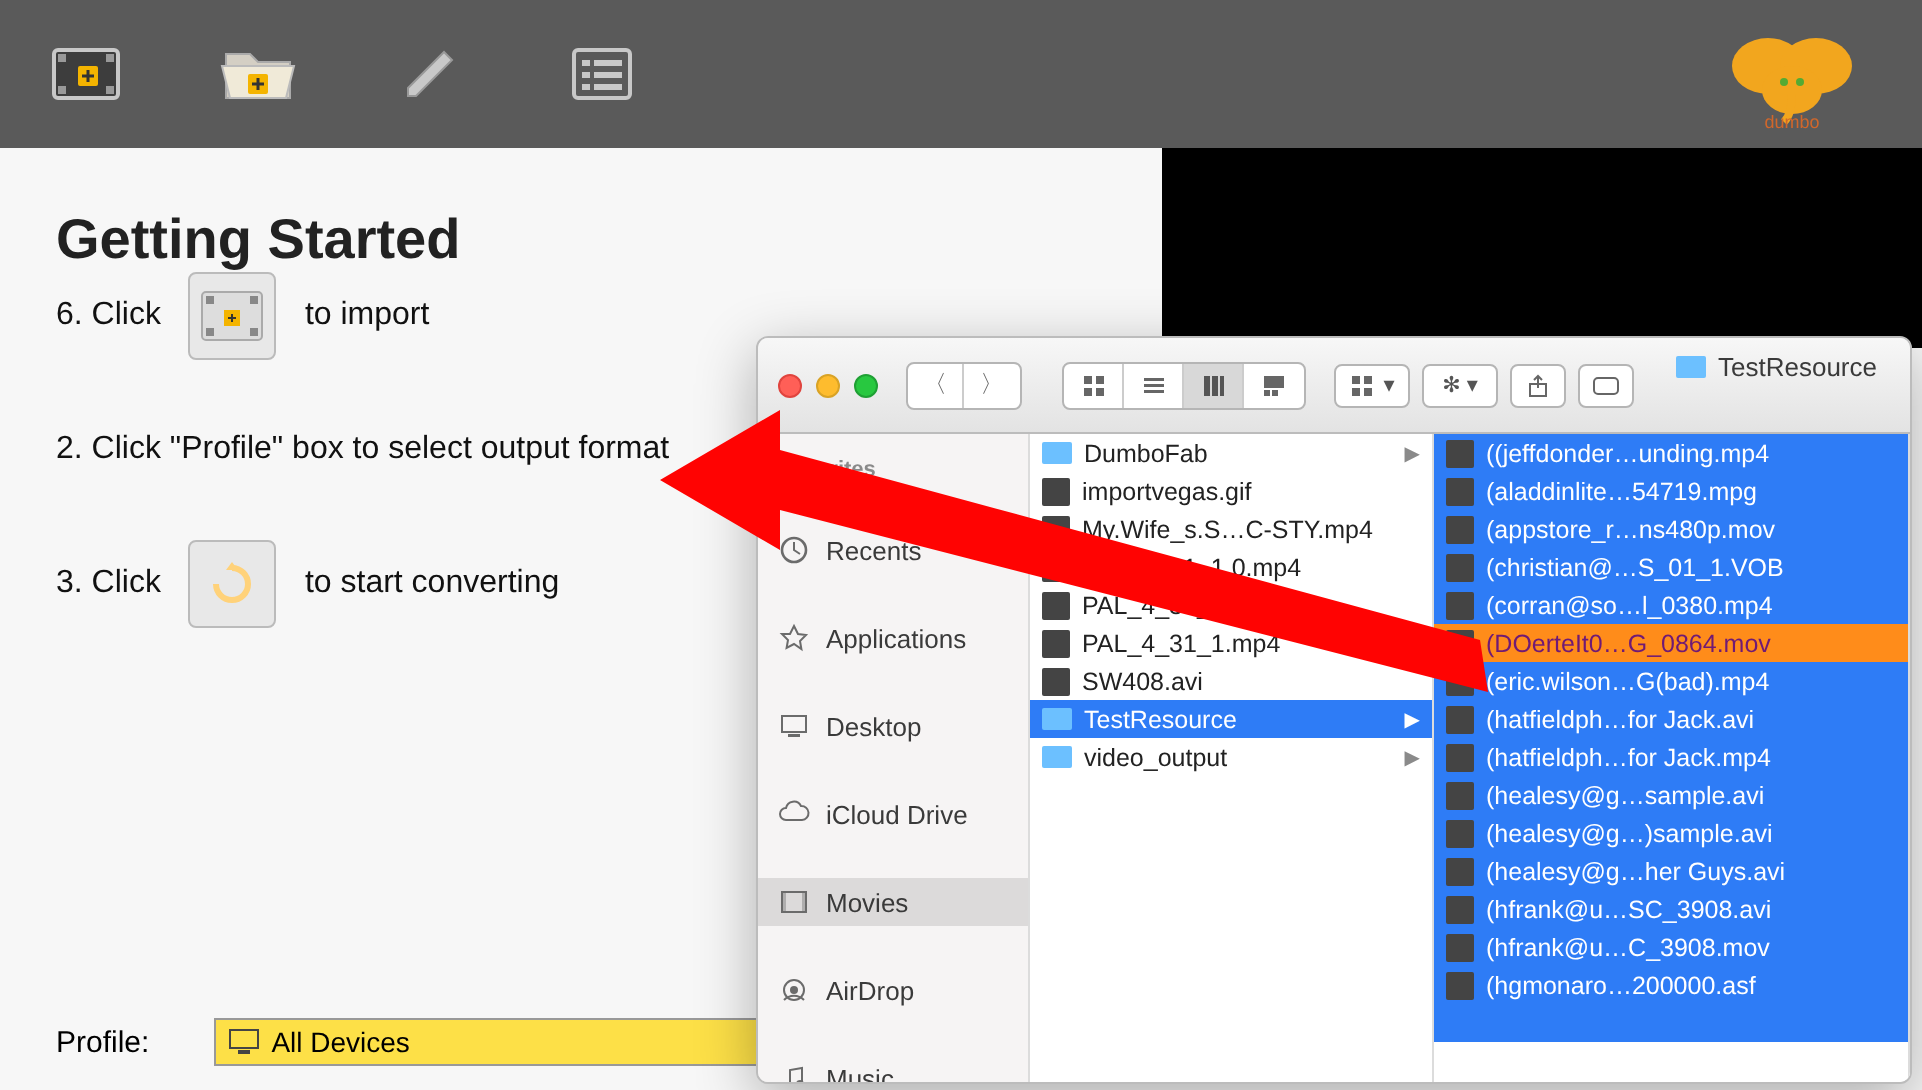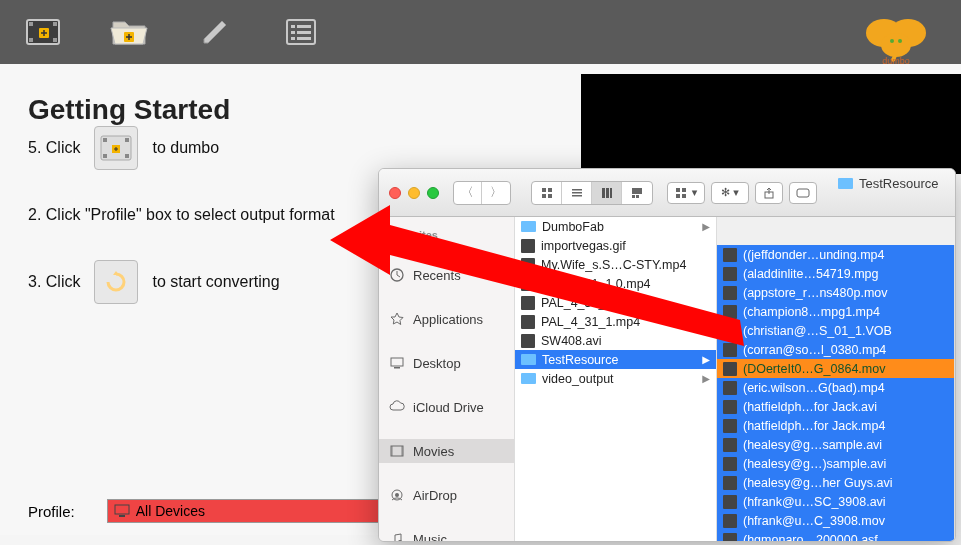--- a/index.html
+++ b/index.html
@@ -1,35 +1,35 @@
 <!DOCTYPE html>
 <html><head>
 <meta charset="utf-8">
 <style>
   * { box-sizing: border-box; margin: 0; padding: 0; font-family: -apple-system, "Helvetica Neue", Arial, sans-serif; }
   body { width: 961px; height: 545px; overflow: hidden; background: #f5f5f5; position: relative; }
   
   
-  .topbar { width: 100%; height: 64px; background: #5a5a5a; display: flex; align-items: center; padding: 4px 20px; gap: 40px; position: relative; }
+  .topbar { width: 100%; height: 74px; background: #5a5a5a; display: flex; align-items: center; padding: 4px 20px; gap: 40px; position: relative; }
   .topbar .tb-icon { width: 46px; height: 46px; display: flex; align-items: center; justify-content: center; cursor: pointer; }
   .logo { position: absolute; right: 20px; top: 8px; width: 90px; height: 60px; display:flex; align-items:center; justify-content:center; }
   .logo svg { width: 80px; height: 50px; }
   .logo-text { position:absolute; bottom:2px; color:#d0672b; font-size:9px; }
   
   
   .main { display:flex; height: calc(545px - 74px); }
   .left { flex:1; padding: 30px 28px 10px 28px; background:#f7f7f7; position:relative; }
   .preview-black { position:absolute; top:74px; right:0; width:380px; height:100px; background:#000; z-index:1;}
   h1.gs { font-size: 28px; font-weight:700; color:#222; }
   .step { display:flex; align-items:center; gap:14px; font-size:16px; color:#111; margin-bottom:36px; }
   .step .step-icon { width:44px; height:44px; display:flex; align-items:center; justify-content:center; background:#e8e8e8; border:1px solid #bbb; border-radius:4px; }
   .step3-icon { background: radial-gradient(circle,#ffb347 40%,#c06a00 70%,#3a3a3a 100%); border-radius:50%; border:2px solid #333; }
   
   .profile-bar { position:absolute; left:28px; bottom:12px; display:flex; align-items:center; gap:32px; font-size:15px; }
-  .profile-select { width:308px; height:24px; border:1px solid #999; background:#ef4444; display:flex; align-items:center; padding:0 6px; gap:6px; font-size:14px; }
+  .profile-select { width:308px; height:24px; border:1px solid #999; background:#fde047; display:flex; align-items:center; padding:0 6px; gap:6px; font-size:14px; }
   
   
   .finder { position:absolute; left:378px; top:168px; width:578px; height:374px; background:#f0f0f0; border:1px solid #bcbcbc; border-radius:6px; box-shadow:0 8px 30px rgba(0,0,0,.3); z-index:10; overflow:hidden; display:flex; flex-direction:column; }
   .finder-titlebar { height:48px; background:linear-gradient(#f7f7f7,#e3e3e3); border-bottom:1px solid #bcbcbc; display:flex; align-items:center; padding:0 10px; gap:8px; }
   .traffic { display:flex; gap:7px; }
   .traffic span { width:12px; height:12px; border-radius:50%; display:block; }
   .tl-r{background:#ff5f57;border:1px solid #e0443e;} .tl-y{background:#febc2e;border:1px solid #d9a326;} .tl-g{background:#28c840;border:1px solid #1fa034;}
   .nav-btns { margin-left:6px; display:flex; border:1px solid #b5b5b5; border-radius:4px; background:#fff; }
   .nav-btns div{ width:28px; height:22px; display:flex; align-items:center; justify-content:center; color:#6a6a6a; font-size:12px; }
   .nav-btns div:first-child{border-right:1px solid #ccc;}
@@ -42,26 +42,26 @@
   
   .finder-body { flex:1; display:flex; overflow:hidden; }
   .sidebar { width:136px; background:#f6f4f4; border-right:1px solid #dcdcdc; padding-top:6px; overflow:hidden; }
   .sb-head { font-size:11px; color:#8a8a8a; padding:6px 10px 2px; font-weight:600; }
   .sb-item { display:flex; align-items:center; gap:8px; padding:4px 10px; font-size:13px; color:#3a3a3a; cursor:pointer;margin-top:20px; }
   .sb-item.sel { background:#dcdada; }
   .sb-ico { width:16px; height:16px; display:flex; align-items:center; justify-content:center; color:#6b6b6b; }
   
   .col { border-right:1px solid #dcdcdc; background:#fff; overflow:auto; }
   .col1{ width:202px; }
-  .col2{ flex:1;margin-top:28px; }
+  .col2{ flex:1; }
   .row { display:flex; align-items:center; gap:6px; padding:2px 6px; font-size:12.5px; color:#222; height:19px; white-space:nowrap; overflow:hidden; }
   .row .arrow{ margin-left:auto; color:#8a8a8a; font-size:10px;}
   .row.sel-blue{ background:#2e7cf6; color:#fff; }
   .row.sel-blue .arrow{ color:#fff;}
-  .row.sel-orange{ background:#ff8c1a; color:#14532d; }
+  .row.sel-orange{ background:#ff8c1a; color:#701a75; }
   .ico-folder{ width:15px; height:11px; background:#6cc0ff; border-radius:1px; display:inline-block; flex-shrink:0;}
   .ico-file{ width:14px; height:14px; background:#444; border-radius:1px; flex-shrink:0; display:inline-flex; align-items:center; justify-content:center;}
   
   
   .big-arrow { position:absolute; left:330px; top:200px; z-index:20; pointer-events:none; }
   
   ::-webkit-scrollbar{width:12px;} ::-webkit-scrollbar-thumb{background:#c0c0c0;border-radius:6px;border:3px solid #fff;}
 </style>
 </head>
 <body>
@@ -116,33 +116,33 @@
   </div>
 </div>
 
 <div class="preview-black"></div>
 
 <div class="main">
   <div class="left">
     <h1 class="gs">Getting Started</h1>
 
     <div class="step">
-      <span>5. Click</span>
+      <span>6. Click</span>
       <span class="step-icon">
         <svg width="34" height="28">
             <rect x="2" y="2" width="30" height="24" fill="#ddd" stroke="#aaa" rx="2"></rect>
             <rect x="4" y="4" width="4" height="4" fill="#888"></rect>
             <rect x="4" y="20" width="4" height="4" fill="#888"></rect>
             <rect x="26" y="4" width="4" height="4" fill="#888"></rect>
             <rect x="26" y="20" width="4" height="4" fill="#888"></rect>
             <rect x="13" y="11" width="8" height="8" fill="#f4b400"></rect>
             <path d="M17 13v4M15 15h4" stroke="#333"></path>
           </svg>
       </span>
-      <span>to dumbo</span>
+      <span>to import</span>
     </div>
 
     <div class="step">
       <span>2. Click "Profile" box to select output format</span>
     </div>
 
     <div class="step">
       <span>3. Click</span>
       <span class="step-icon step3-icon">
         <svg width="24" height="24">
@@ -371,24 +371,20 @@
           <div class="row sel-blue">
             <span class="ico-file"></span>
             <span>(aladdinlite…54719.mpg</span>
           </div>
           <div class="row sel-blue">
             <span class="ico-file"></span>
             <span>(appstore_r…ns480p.mov</span>
           </div>
           <div class="row sel-blue">
             <span class="ico-file"></span>
-            <span>(champion8…mpg1.mp4</span>
-          </div>
-          <div class="row sel-blue">
-            <span class="ico-file"></span>
             <span>(christian@…S_01_1.VOB</span>
           </div>
           <div class="row sel-blue">
             <span class="ico-file"></span>
             <span>(corran@so…l_0380.mp4</span>
           </div>
           <div class="row sel-orange">
             <span class="ico-file"></span>
             <span>(DOerteIt0…G_0864.mov</span>
           </div>

